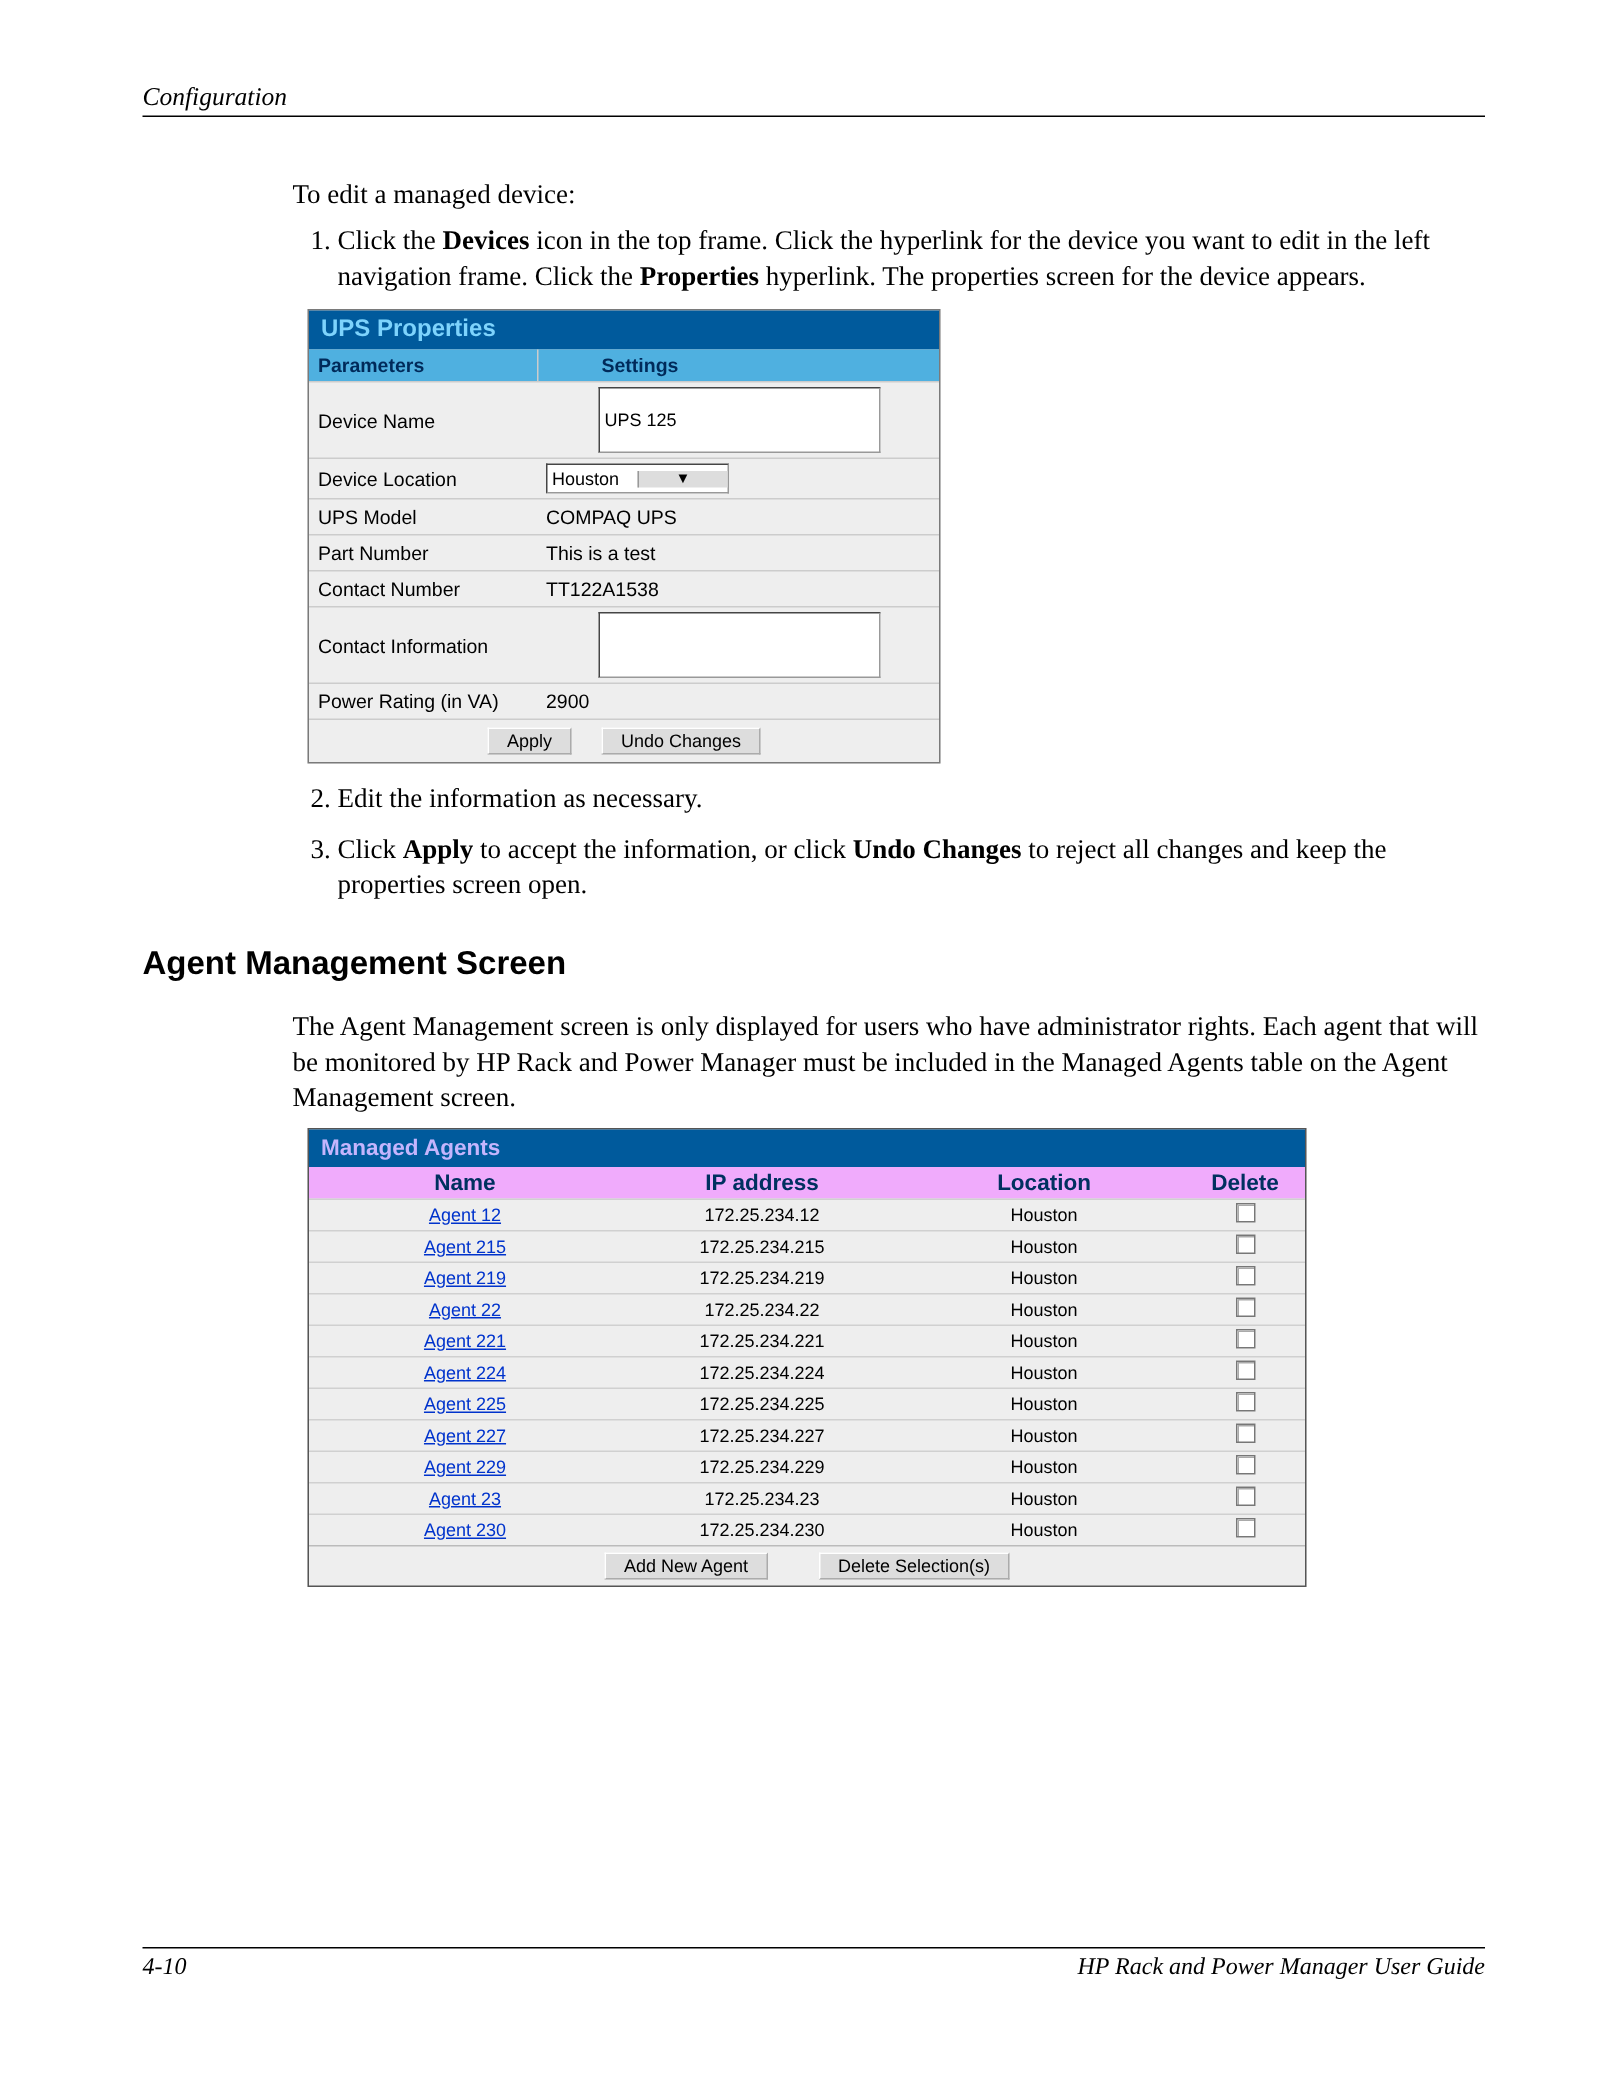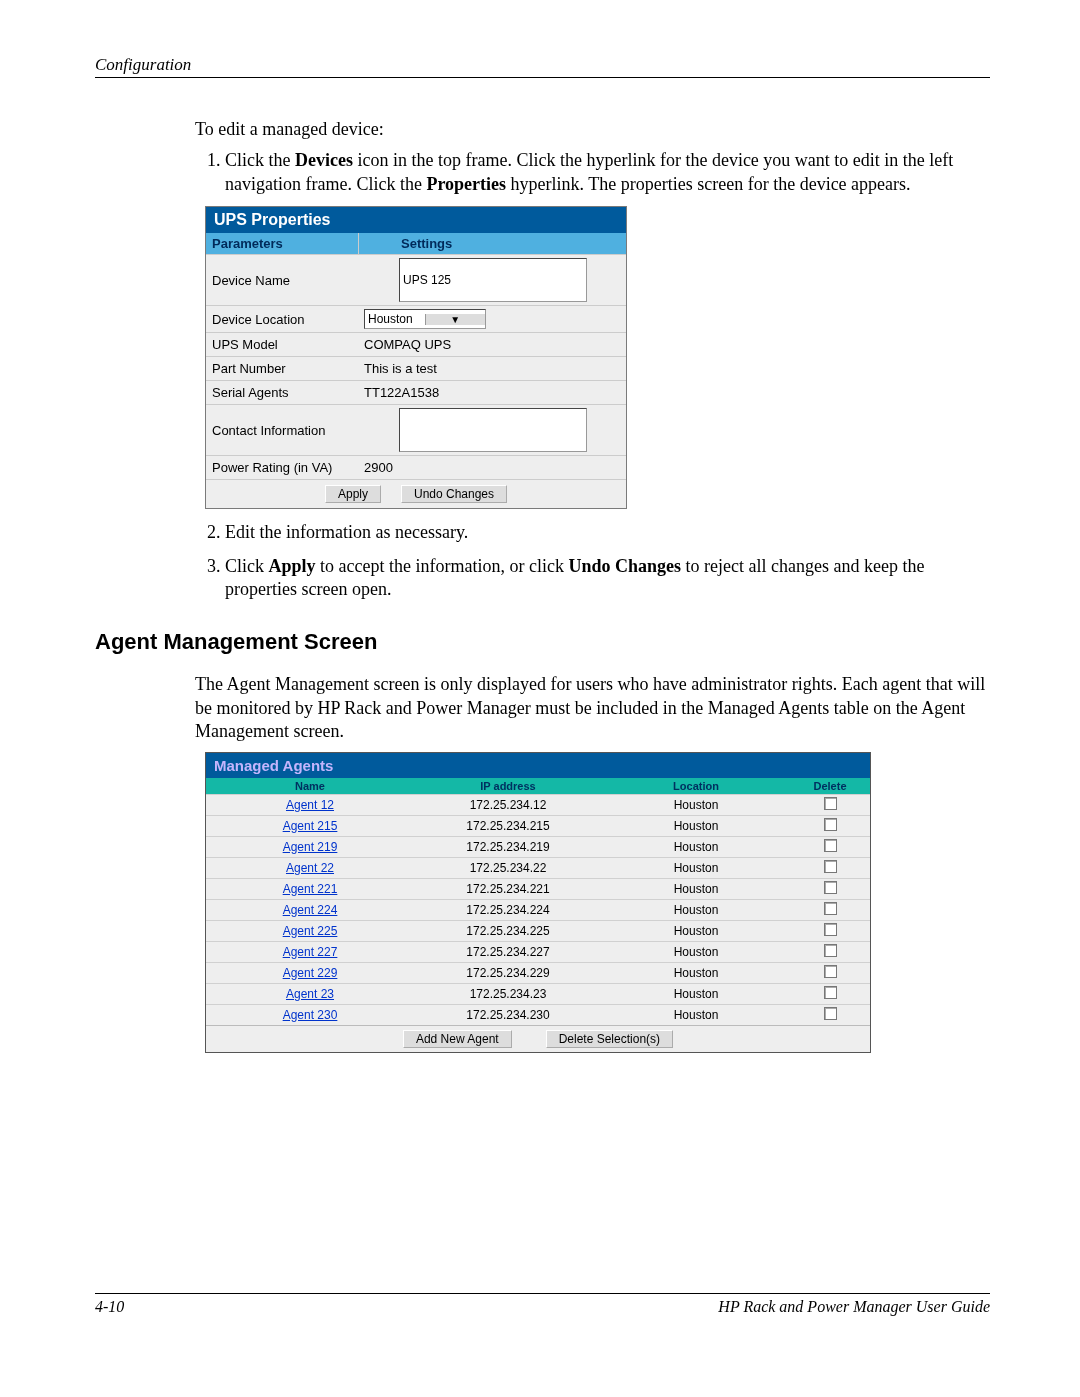--- a/index.html
+++ b/index.html
@@ -48,21 +48,21 @@
   margin-left: 110px;
   width: 420px;
   border: 1px solid #7a7a7a;
   font-family: Arial, Helvetica, sans-serif;
   font-size: 13px;
   background: #eee;
   margin-bottom: 12px;
 }
 .ups-title {
   background: #005a9c;
-  color: #ffffff;
+  color: #7dd3fc;
   font-weight: bold;
   font-size: 16px;
   padding: 4px 8px;
 }
 .ups-head-row {
   display: flex;
   background: #4fb0e0;
   color: #002a5a;
   font-weight: bold;
   font-size: 13px;
@@ -129,24 +129,24 @@
 }
 .agents-title {
   background: #005a9c;
   color: #c4b5fd;
   font-weight: bold;
   font-size: 15px;
   padding: 4px 8px;
 }
 .agents-head {
   display: flex;
-  background: #14b8a6;
+  background: #f0abfc;
   color: #003060;
   font-weight: bold;
-  font-size: 11px;
+  font-size: 15px;
 }
 .agents-head div { padding: 2px 4px; }
 .ac-name { width: 200px; text-align: center; }
 .ac-ip { width: 180px; text-align: center; }
 .ac-loc { width: 180px; text-align: center; }
 .ac-del { flex:1; text-align: center; }
 .agent-row {
   display: flex;
   border-top: 1px solid #d0d0d0;
   align-items: center;
@@ -217,21 +217,21 @@
     </div>
     <div class="ups-row">
       <div class="col1">UPS Model</div>
       <div class="col2 static-val">COMPAQ UPS</div>
     </div>
     <div class="ups-row">
       <div class="col1">Part Number</div>
       <div class="col2 static-val">This is a test</div>
     </div>
     <div class="ups-row">
-      <div class="col1">Serial Agents</div>
+      <div class="col1">Contact Number</div>
       <div class="col2 static-val">TT122A1538</div>
     </div>
     <div class="ups-row">
       <div class="col1">Contact Information</div>
       <div class="col2"><input class="textinput" value="" style=""></div>
     </div>
     <div class="ups-row">
       <div class="col1">Power Rating (in VA)</div>
       <div class="col2 static-val">2900</div>
     </div>

